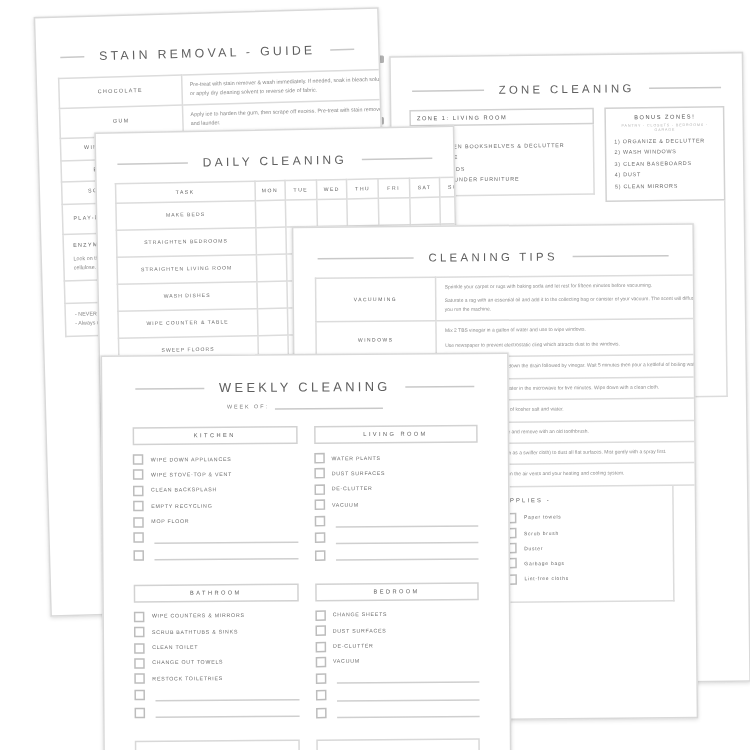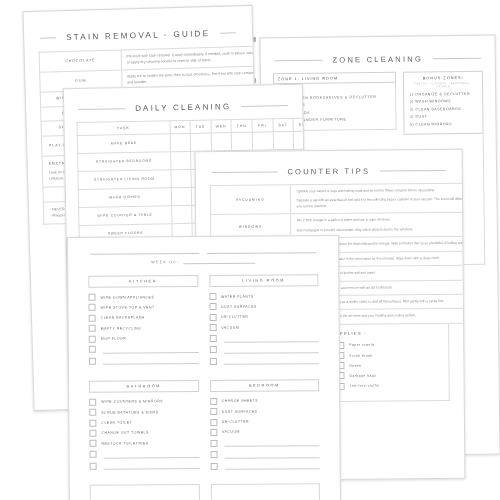--- a/index.html
+++ b/index.html
@@ -326,21 +326,21 @@
             <td></td>
           <td></td>
         </tr>
       </tbody>
     </table>
   </div>
 
   <div class="sheet" id="sheet-tips">
     <div class="doc-title">
       <span class="rule"></span>
-      <span class="txt">COUNTER TIPS</span>
+      <span class="txt">CLEANING TIPS</span>
       <span class="rule"></span>
     </div>
     <table class="grid">
       <tbody>
         <tr>
           <td class="t-name">VACUUMING</td>
           <td class="t-body">
             <p>Sprinkle your carpet or rugs with baking soda and let rest for fifteen minutes before vacuuming.</p>
             <p>Saturate a rag with an essential oil and add it to the collecting bag or canister of your vacuum. The scent will diffuse as you run the machine.</p>
           </td>
@@ -439,20 +439,21 @@
             </div>
         </div>
       </div>
     </div>
     <div class="foot">DESIGN.COM</div>
   </div>
 
   <div class="sheet" id="sheet-weekly">
     <div class="doc-title">
       <span class="rule"></span>
+      <span class="txt">WEEKLY CLEANING</span>
       <span class="rule"></span>
     </div>
     <div class="weekof">
       <span>WEEK OF:</span>
       <span class="line"></span>
     </div>
 
     <div class="cols">
       <div class="col">
         <div class="sec-head">KITCHEN</div>

